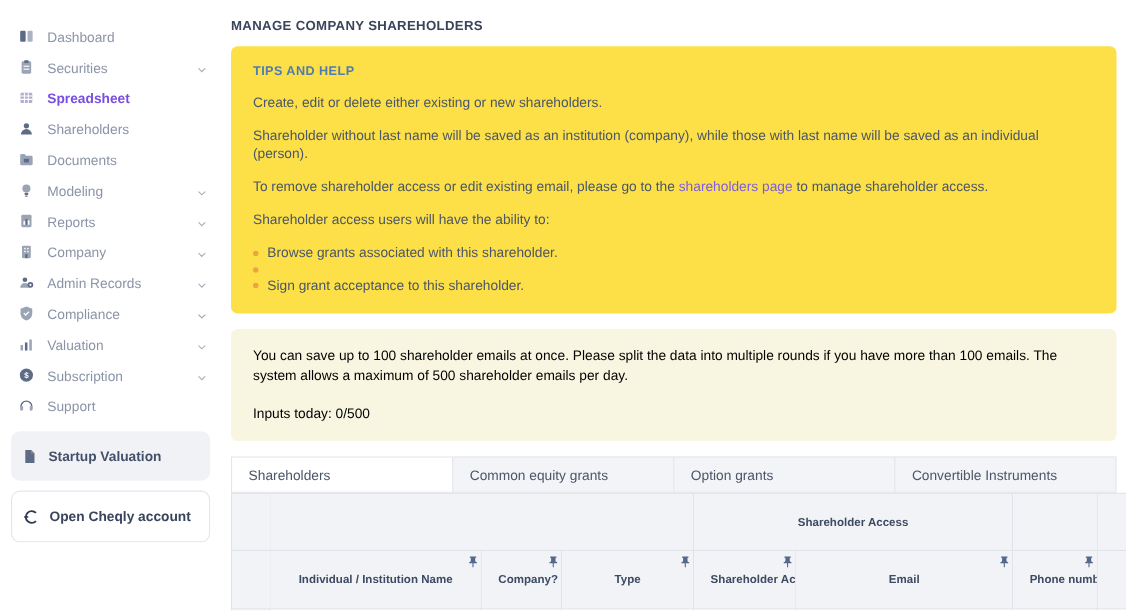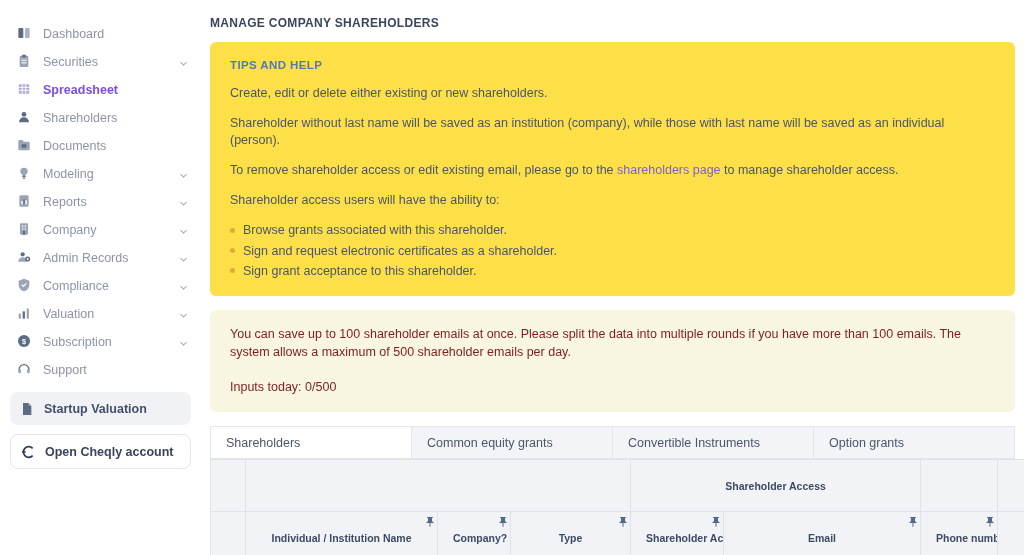--- a/index.html
+++ b/index.html
@@ -16,35 +16,35 @@
   }
   
   .sidebar{flex:0 0 205px;width:205px;padding:13px 0 0 10px;box-sizing:border-box;background:#fff}
   .side-item{display:flex;align-items:flex-end;height:28px;gap:11px;padding-left:6px;
     position:relative;font-size:12.5px;color:#8b94a7;cursor:pointer}
   .side-item.active .s-label{color:var(--active-purple);font-weight:600}
   .s-icon{width:16px;height:16px;display:inline-flex;flex:0 0 16px}
   .s-icon svg{width:16px;height:16px}
   .chev{position:absolute;right:16px;width:11px;height:11px;display:flex}
   .chev svg{width:11px;height:11px}
-  .side-box{display:flex;align-items:center;gap:9px;height:33px;border-radius:8px;
+  .side-box{display:flex;align-items:center;gap:9px;height:45px;border-radius:8px;
     margin-right:14px;padding-left:9px;font-size:12.5px;font-weight:600;color:#44506a;cursor:pointer}
   .side-box.grey{background:#f1f2f6;margin-top:15px}
   .side-box.white{background:#fff;border:1px solid #e4e6eb;margin-top:9px;color:#39445c}
   
   .main{flex:1;padding:16px 0 0 5px;box-sizing:border-box;overflow:hidden}
   h1{font-size:12px;margin:0 0 12px;color:#3a455c;letter-spacing:.3px}
   .tips{background:#fde047;border-radius:6px;padding:17px 20px 13px;margin-right:9px;font-size:12.5px;color:#4b5669}
   .tips-title{color:var(--tips-blue);font-weight:bold;font-size:11.5px;letter-spacing:.4px;margin-bottom:14px}
   .tips p{margin:0 0 14px;line-height:1.3}
   .tips ul{list-style:none;margin:0;padding:0}
   .tips li{display:flex;align-items:center;gap:8px;margin:0 0 4px;line-height:1.3}
   .dot{width:5px;height:5px;border-radius:50%;background:var(--bullet-orange);flex:0 0 5px}
   a.link{color:var(--link-purple);text-decoration:none;cursor:pointer}
-  .notice{background:#f8f6e1;border-radius:6px;padding:15px 20px 16px;margin:14px 9px 0 0;font-size:12.5px;color:#7f1d1d}
+  .notice{background:#f8f6e1;border-radius:6px;padding:15px 20px 16px;margin:14px 9px 0 0;font-size:12.5px;color:#000000}
   .notice p{margin:0;line-height:1.45}
   .notice .inputs{margin-top:17px}
   
   .tabs{display:flex;margin:14px 9px 0 0;height:33px}
   .tab{flex:1;display:flex;align-items:center;padding-left:15px;font-size:12.5px;color:#4b5669;
     background:#f3f4f7;border:1px solid #e4e6ea;margin-left:-1px;position:relative;box-sizing:border-box;cursor:pointer}
   .tab:first-child{margin-left:0}
   .tab.active{background:#fff;z-index:1}
   .annot{position:absolute;top:-2px;left:-2px;right:-2px;bottom:-2px;
     border:3px solid var(--annotation-red);pointer-events:none;z-index:3}
@@ -265,21 +265,20 @@
     <p>Shareholder without last name will be saved as an institution (company), while those with last name will be saved as an individual (person).</p>
     <p><span>To remove shareholder access or edit existing email, please go to the </span><a class="link">shareholders page</a><span> to manage shareholder access.</span></p>
     <p>Shareholder access users will have the ability to:</p>
     <ul id="tips-bullets">
         <li>
           <span class="dot"></span>
           <span>Browse grants associated with this shareholder.</span>
         </li>
         <li>
           <span class="dot"></span>
-          <span>Sign and request electronic certificates as a shareholder.</span>
         </li>
         <li>
           <span class="dot"></span>
           <span>Sign grant acceptance to this shareholder.</span>
         </li>
       </ul>
   </section>
 
   <section class="notice">
     <p>You can save up to 100 shareholder emails at once. Please split the data into multiple rounds if you have more than 100 emails. The system allows a maximum of 500 shareholder emails per day.</p>
@@ -287,24 +286,24 @@
   </section>
 
   <div class="tabs" id="tabs">
       <div class="tab active">
         <span>Shareholders</span>
       </div>
       <div class="tab">
         <span>Common equity grants</span>
       </div>
       <div class="tab">
+        <span>Option grants</span>
+      </div>
+      <div class="tab">
         <span>Convertible Instruments</span>
-      </div>
-      <div class="tab">
-        <span>Option grants</span>
       </div>
     </div>
 
   <table class="grid">
     <colgroup>
       <col style="width:35px">
         <col style="width:192px">
         <col style="width:73px">
         <col style="width:120px">
       <col style="width:93px">

